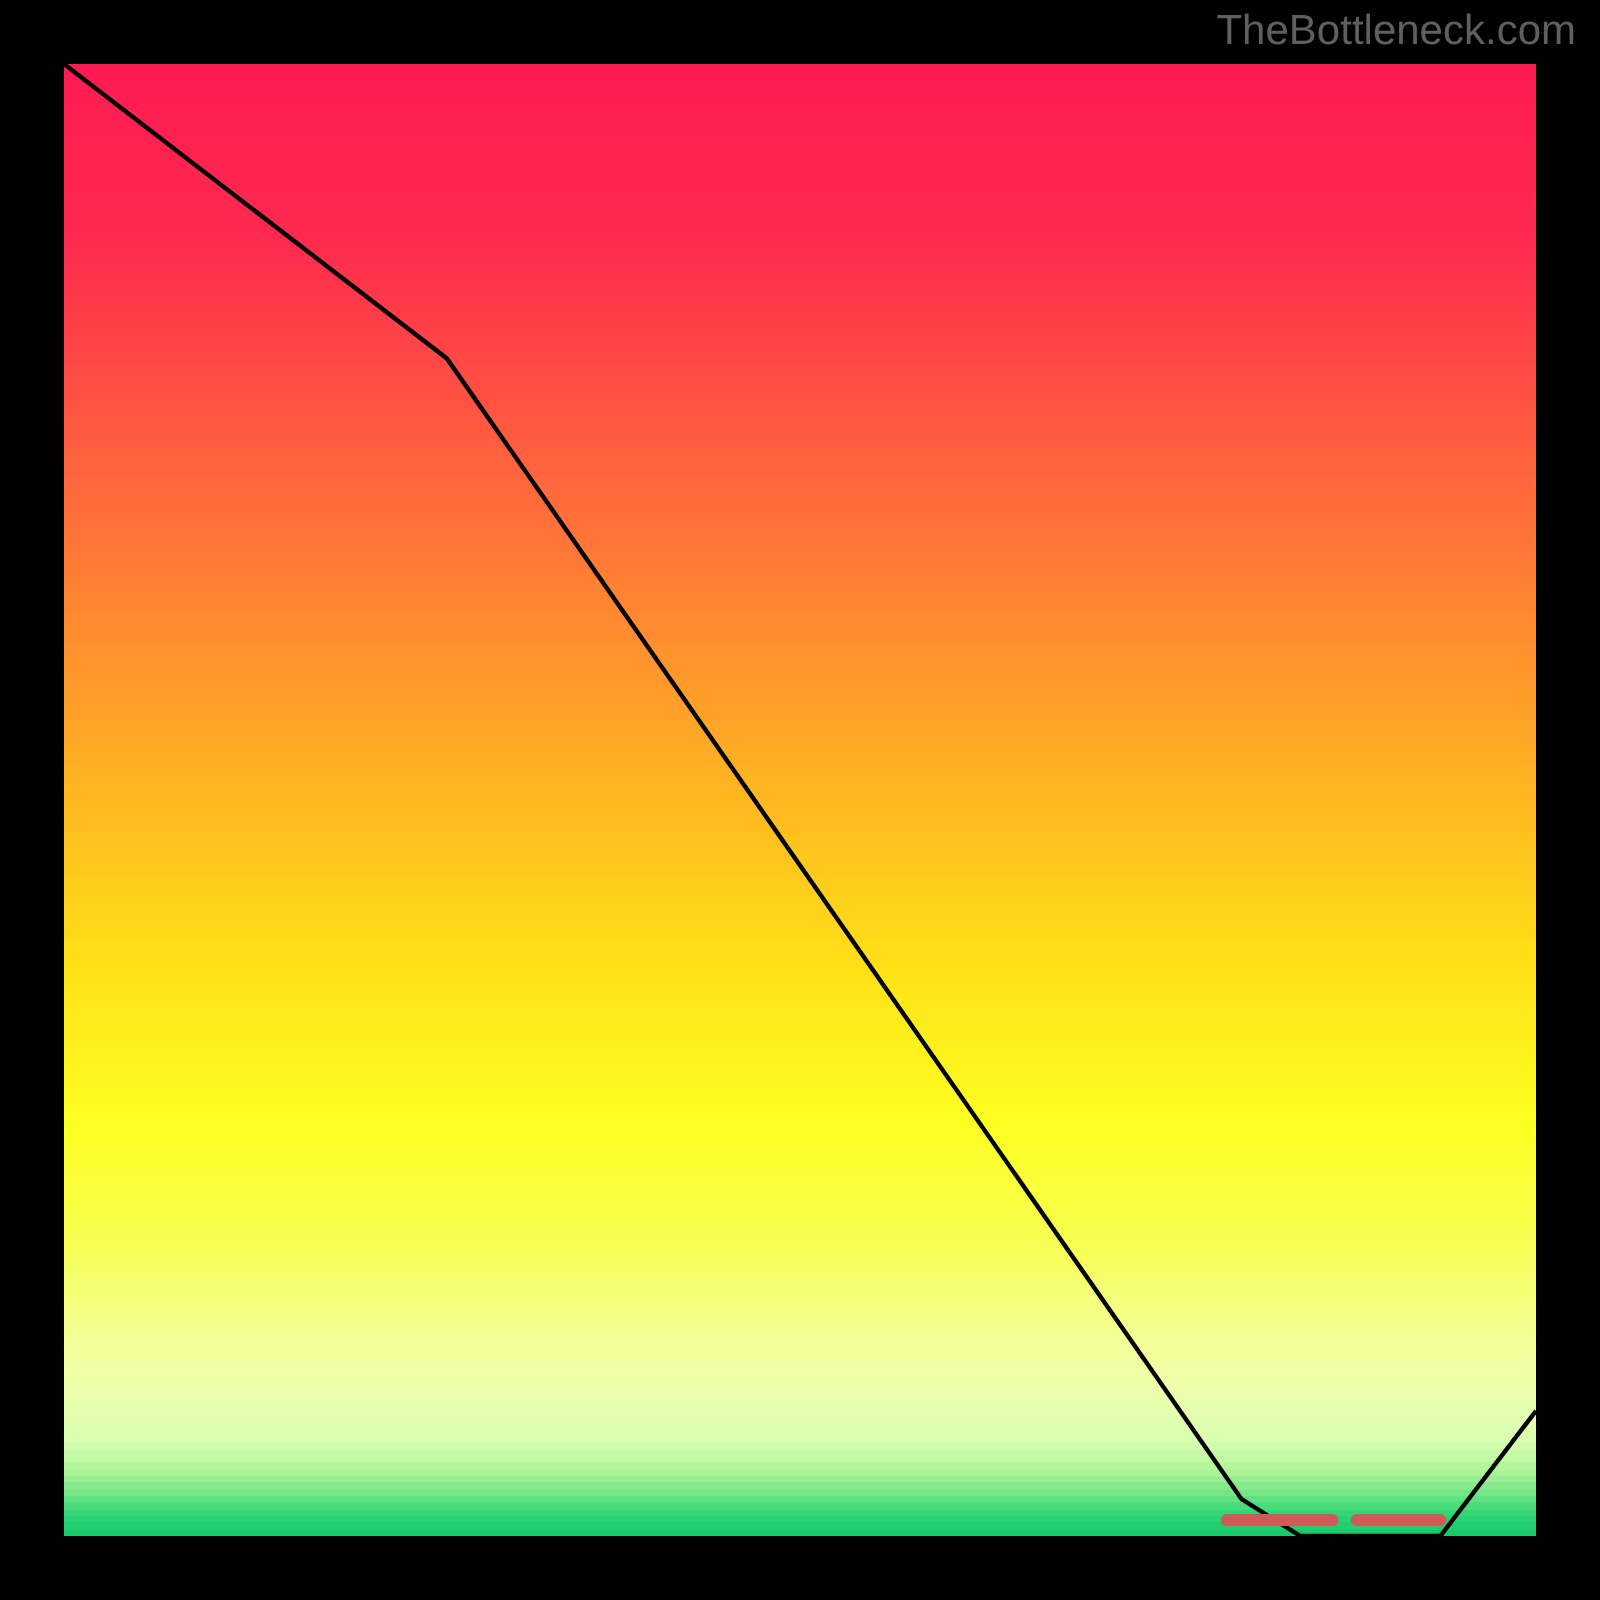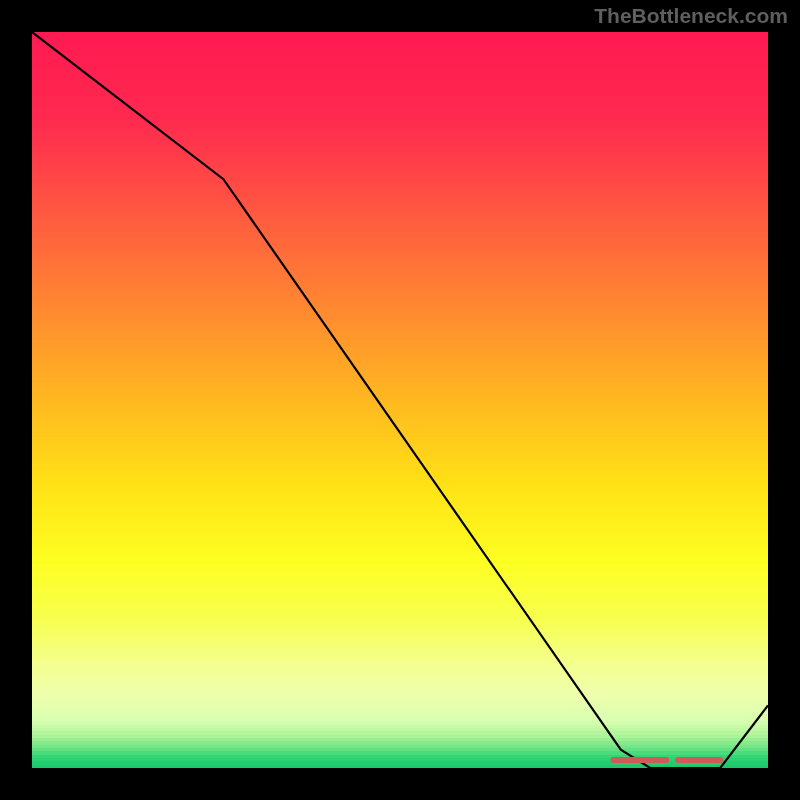--- a/index.html
+++ b/index.html
@@ -15,21 +15,21 @@
     position: relative;
     width: 800px;
     height: 800px;
   }
   .watermark {
     position: absolute;
     top: 4px;
     right: 12px;
     color: #5f5f5f;
     font-size: 21px;
-    font-weight: 700;
+    font-weight: 400;
     letter-spacing: 0px;
     z-index: 4;
   }
   .plot-area {
     position: absolute;
     left: 32px;
     top: 32px;
     width: 736px;
     height: 736px;
     overflow: hidden;

